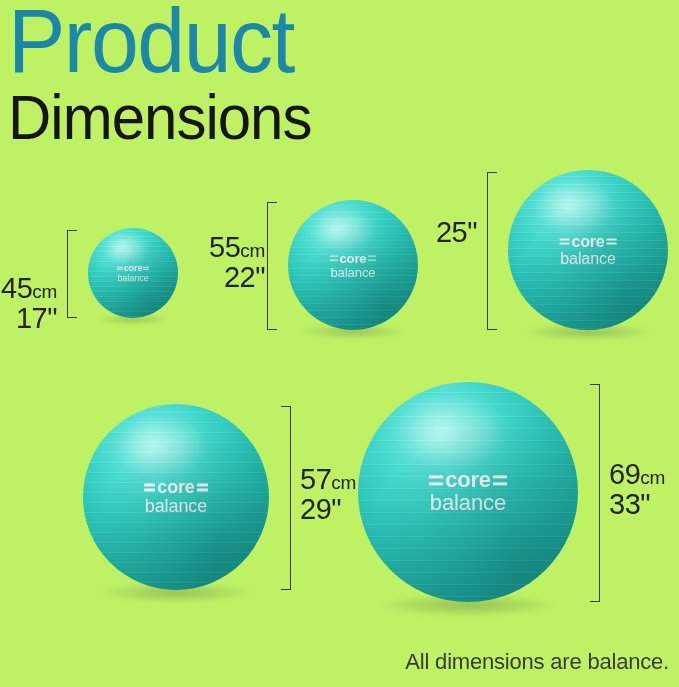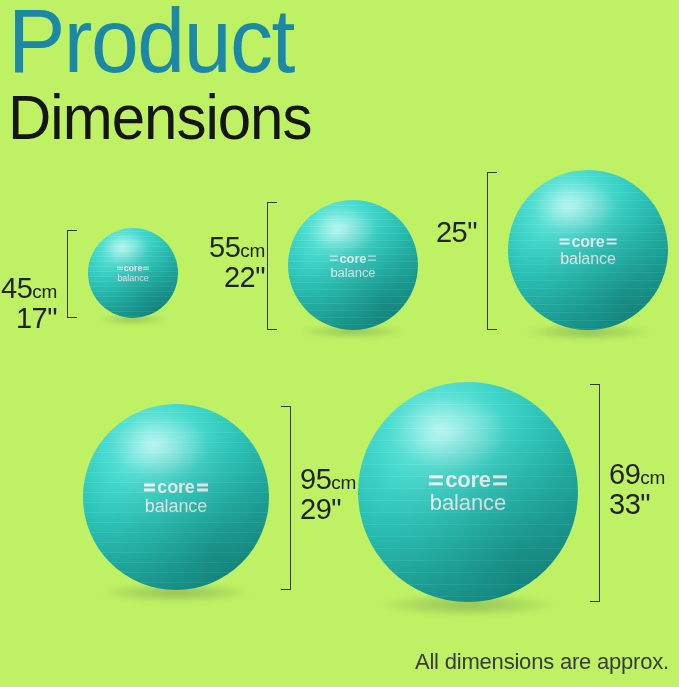--- a/index.html
+++ b/index.html
@@ -323,21 +323,21 @@
             <span class="logo-bars">
               <i></i>
               <i></i>
             </span>
           </div>
           <span class="logo-balance">balance</span>
         </div>
       </div>
       <div class="bracket bracket-right" style="top: 406px; height: 182px; width: 9px; left: 281px;"></div>
       <div class="dim align-left" style="top: 464px; left: 300px;">
-        <span class="cm-row"><span class="num">95</span><span class="unit">cm</span></span>
+        <span class="cm-row"><span class="num">57</span><span class="unit">cm</span></span>
         <span class="in-row"><span class="num">29"</span></span>
       </div>
       <div class="shadow" style="width: 171.6px; height: 22px; left: 382.2px; top: 594.3px;"></div>
       <div class="ball" style="left: 358px; top: 382px; width: 220px; height: 220px;">
         <div class="stripes" style="background-image: repeating-linear-gradient(rgba(255, 255, 255, 0) 0px, rgba(255, 255, 255, 0) 10px, rgba(255, 255, 255, 0.2) 10px, rgba(255, 255, 255, 0.2) 11px, rgba(0, 80, 74, 0.1) 11px, rgba(0, 80, 74, 0.1) 12px);"></div>
         <div class="gloss"></div>
         <div class="logo" style="font-size: 22px;">
           <div class="logo-row1">
             <span class="logo-bars">
               <i></i>
@@ -352,15 +352,15 @@
           <span class="logo-balance">balance</span>
         </div>
       </div>
       <div class="bracket bracket-right" style="top: 384px; height: 216px; width: 9px; left: 590px;"></div>
       <div class="dim align-left" style="top: 459px; left: 609px;">
         <span class="cm-row"><span class="num">69</span><span class="unit">cm</span></span>
         <span class="in-row"><span class="num">33"</span></span>
       </div>
     </div>
 
-  <div class="footer-note">All dimensions are approx.</div>
+  <div class="footer-note">All dimensions are balance.</div>
 
 </div>
 
 </body></html>

